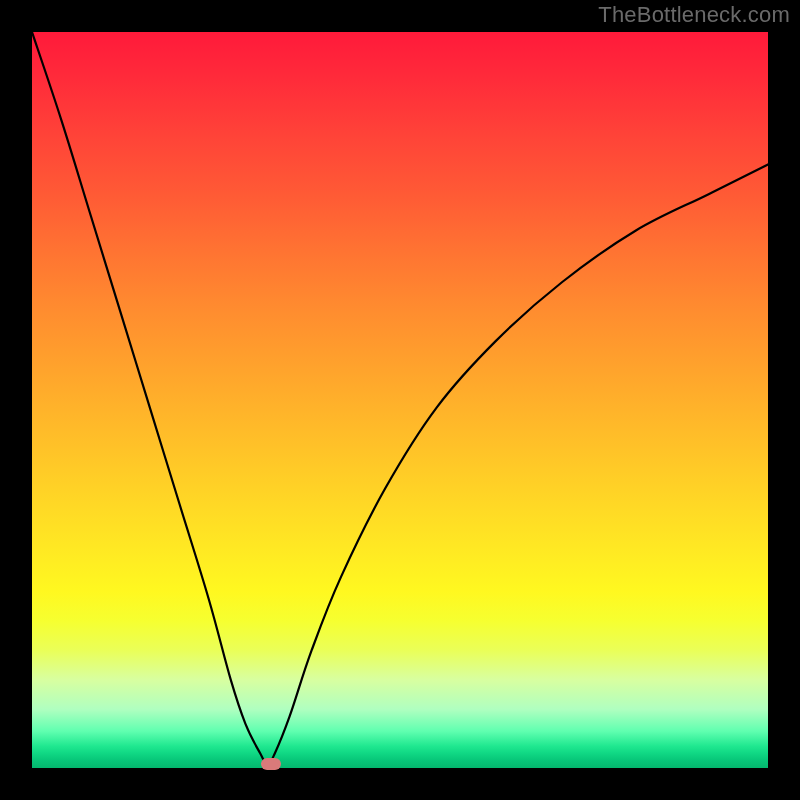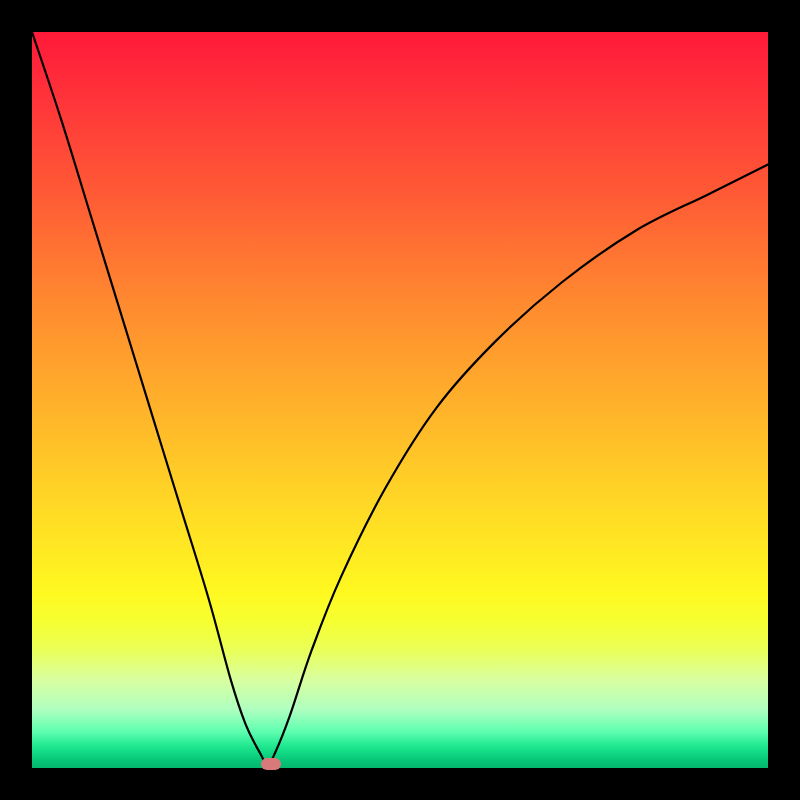--- a/index.html
+++ b/index.html
@@ -69,19 +69,20 @@
     height: 12px;
     background: #d97a7a;
     border-radius: 6px;
     transform: translate(-50%, -50%);
   }
 </style>
 </head>
 <body>
 
 <div class="chart-container">
+  <div class="watermark">TheBottleneck.com</div>
   <div class="plot-area">
     <svg class="curve" viewBox="0 0 736 736" preserveAspectRatio="none">
       <path id="curve-path" d="M 0.00 0.00 C 5.30 15.90, 18.84 55.20, 29.44 88.32 C 40.04 121.44, 48.28 149.56, 58.88 184.00 C 69.48 218.44, 77.72 245.24, 88.32 279.68 C 98.92 314.12, 107.16 340.92, 117.76 375.36 C 128.36 409.80, 136.60 436.60, 147.20 471.04 C 157.80 505.48, 167.37 534.92, 176.64 566.72 C 185.91 598.52, 192.10 625.16, 198.72 647.68 C 205.34 670.20, 208.14 678.59, 213.44 691.84 C 218.74 705.09, 224.19 713.99, 228.16 721.28 C 232.13 728.57, 232.87 732.32, 235.52 732.32 C 238.17 732.32, 238.91 729.89, 242.88 721.28 C 246.85 712.67, 250.98 703.03, 257.60 684.48 C 264.22 665.93, 270.41 643.41, 279.68 618.24 C 288.95 593.07, 295.87 573.79, 309.12 544.64 C 322.37 515.49, 336.06 486.79, 353.28 456.32 C 370.50 425.85, 384.93 401.86, 404.80 375.36 C 424.67 348.86, 441.16 331.64, 463.68 309.12 C 486.20 286.60, 504.75 270.11, 529.92 250.24 C 555.09 230.37, 577.02 214.62, 603.52 198.72 C 630.02 182.82, 653.27 173.84, 677.12 161.92 C 700.97 150.00, 725.40 137.78, 736.00 132.48" stroke="#000" stroke-width="2.2" fill="none" stroke-linecap="round" stroke-linejoin="round"></path>
     </svg>
     <div id="opt-marker" class="marker" style="left: 239.2px; top: 732.32px; background: rgb(217, 122, 122);"></div>
   </div>
 </div>
 
 </body></html>

